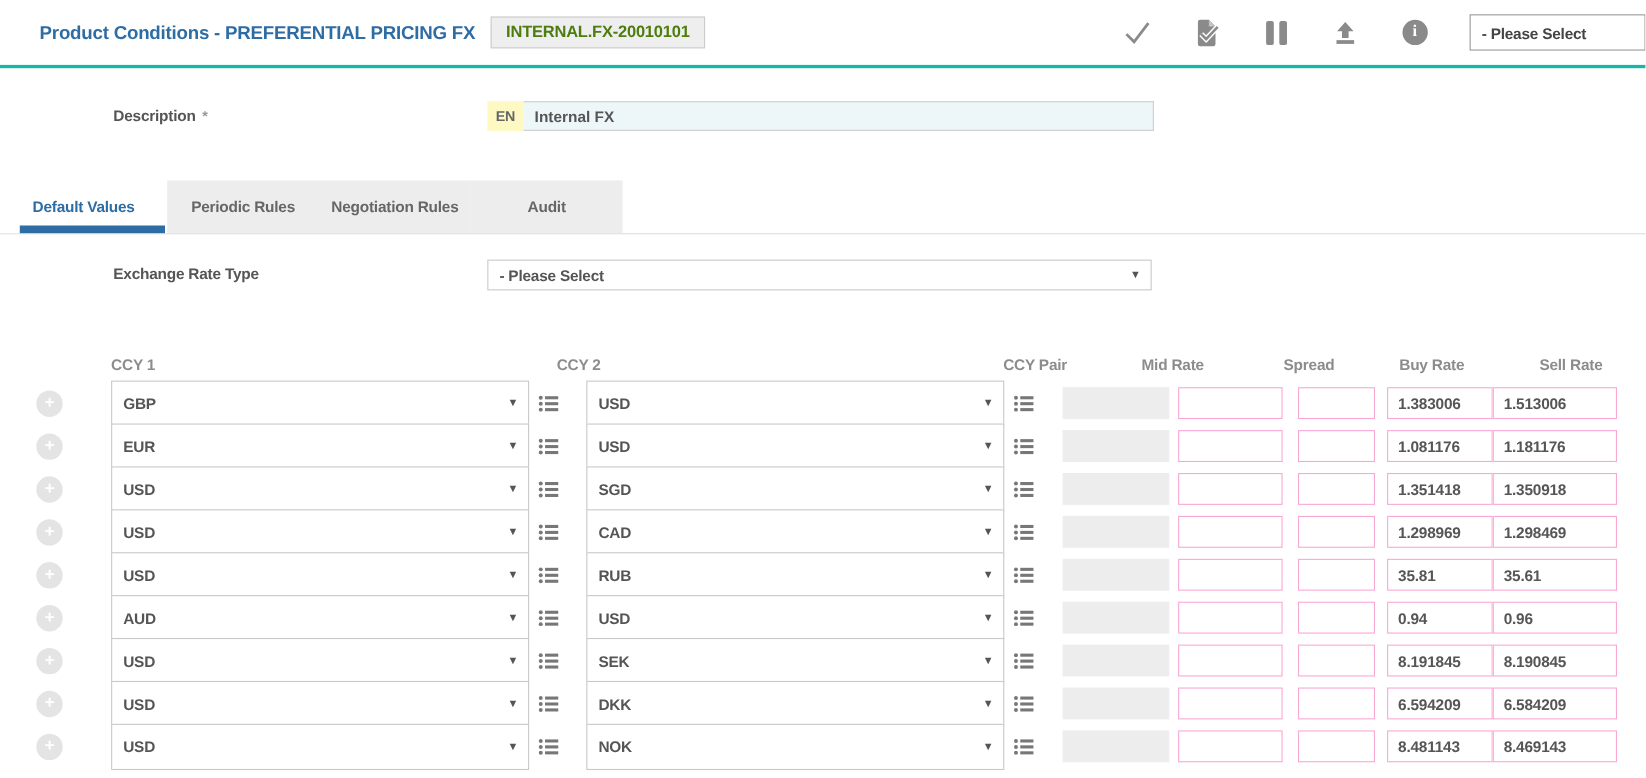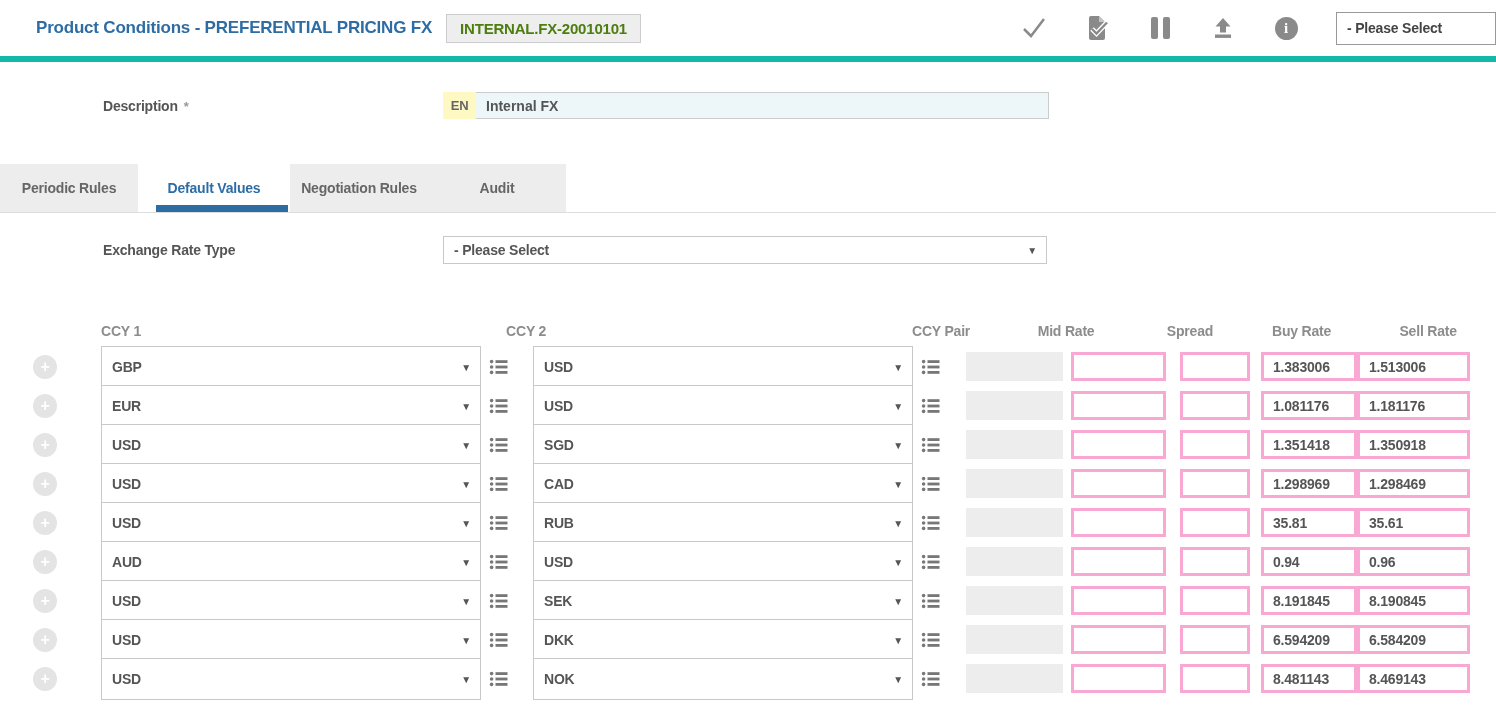--- a/index.html
+++ b/index.html
@@ -1,21 +1,21 @@
 <!DOCTYPE html>
 <html><head>
 <meta charset="utf-8">
 <style>
   * { box-sizing: border-box; margin: 0; padding: 0; }
   html, body { width: 1496px; height: 707px; overflow: hidden; background: #fff; }
   body { font-family: "Liberation Sans", sans-serif; letter-spacing: -0.2px; color: #555; }
 
   
   .hdr { height: 62px; display: flex; align-items: center; padding-left: 36px;
-         border-bottom: 6px solid #14b8a6; width: 1496px; overflow: hidden; }
+         border-bottom: 3px solid #14b8a6; width: 1496px; overflow: hidden; }
   .hdr-title { font-size: 17px; font-weight: bold; color: #2e6da4; white-space: nowrap; }
   .hdr-badge { margin-left: 14px; background: #eee; border: 1px solid #ccc; color: #4d7c0f;
                font-size: 15px; font-weight: bold; padding: 5px 13px; white-space: nowrap; }
   .hdr-actions { margin-left: auto; display: flex; align-items: center; gap: 37px; flex: none; }
   .hicon { width: 26px; height: 26px; display: flex; align-items: center; justify-content: center; cursor: pointer; flex: none; }
   .pause-bars { display: flex; gap: 5px; }
   .pause-bars i { display: block; width: 7px; height: 22px; background: #8a8a8a; border-radius: 2px; }
   .info-circle { width: 23px; height: 23px; border-radius: 50%; background: #8a8a8a; color: #fff;
                  font-size: 15px; font-weight: bold; font-family: "Liberation Serif", serif;
                  display: flex; align-items: center; justify-content: center; }
@@ -60,21 +60,21 @@
   .rows { margin-top: 8px; }
   .trow { display: flex; align-items: center; height: 39px; }
   .plus { margin-left: 33px; width: 24px; height: 24px; border-radius: 50%; background: #e4e4e4;
           color: #fff; font-size: 16px; font-weight: bold; line-height: 23px; text-align: center;
           cursor: pointer; flex: none; }
   .sel { width: 380px; height: 42px; flex: none; }
   .sel-1 { margin-left: 44px; }
   .sel-2 { margin-left: 24px; }
   .list-ic { width: 20px; height: 20px; margin-left: 8px; cursor: pointer; flex: none; }
   .pair-box { margin-left: 25px; width: 97px; height: 29px; background: #ededed; flex: none; }
-  .inp { height: 29px; border: 3px solid #f9a8d4; background: #fff; display: flex; align-items: center;
+  .inp { height: 29px; border: 1px solid #f9a8d4; background: #fff; display: flex; align-items: center;
          padding-left: 9px; font-size: 14px; font-weight: bold; color: #555; flex: none; }
   .inp-mid { margin-left: 8px; width: 95px; }
   .inp-spread { margin-left: 14px; width: 70px; }
   .inp-buy { margin-left: 11px; width: 96px; }
   .inp-sell { width: 113px; }
 </style>
 </head>
 <body>
 
 <header class="hdr">
@@ -120,22 +120,22 @@
   <div class="label-col">
     <span class="fld-label">Description</span><span class="req">*</span>
   </div>
   <div class="lang-input">
     <span class="lang-tag">EN</span>
     <input class="desc-input" type="text" value="Internal FX" style="">
   </div>
 </section>
 
 <nav class="tabs">
+  <div class="tab active">Default Values</div>
   <div class="tab">Periodic Rules</div>
-  <div class="tab active">Default Values</div>
   <div class="tab">Negotiation Rules</div>
   <div class="tab">Audit</div>
 </nav>
 
 <section class="ert-row">
   <div class="label-col">
     <span class="fld-label">Exchange Rate Type</span>
   </div>
   <div class="select ert-select">
     <span>- Please Select</span>

